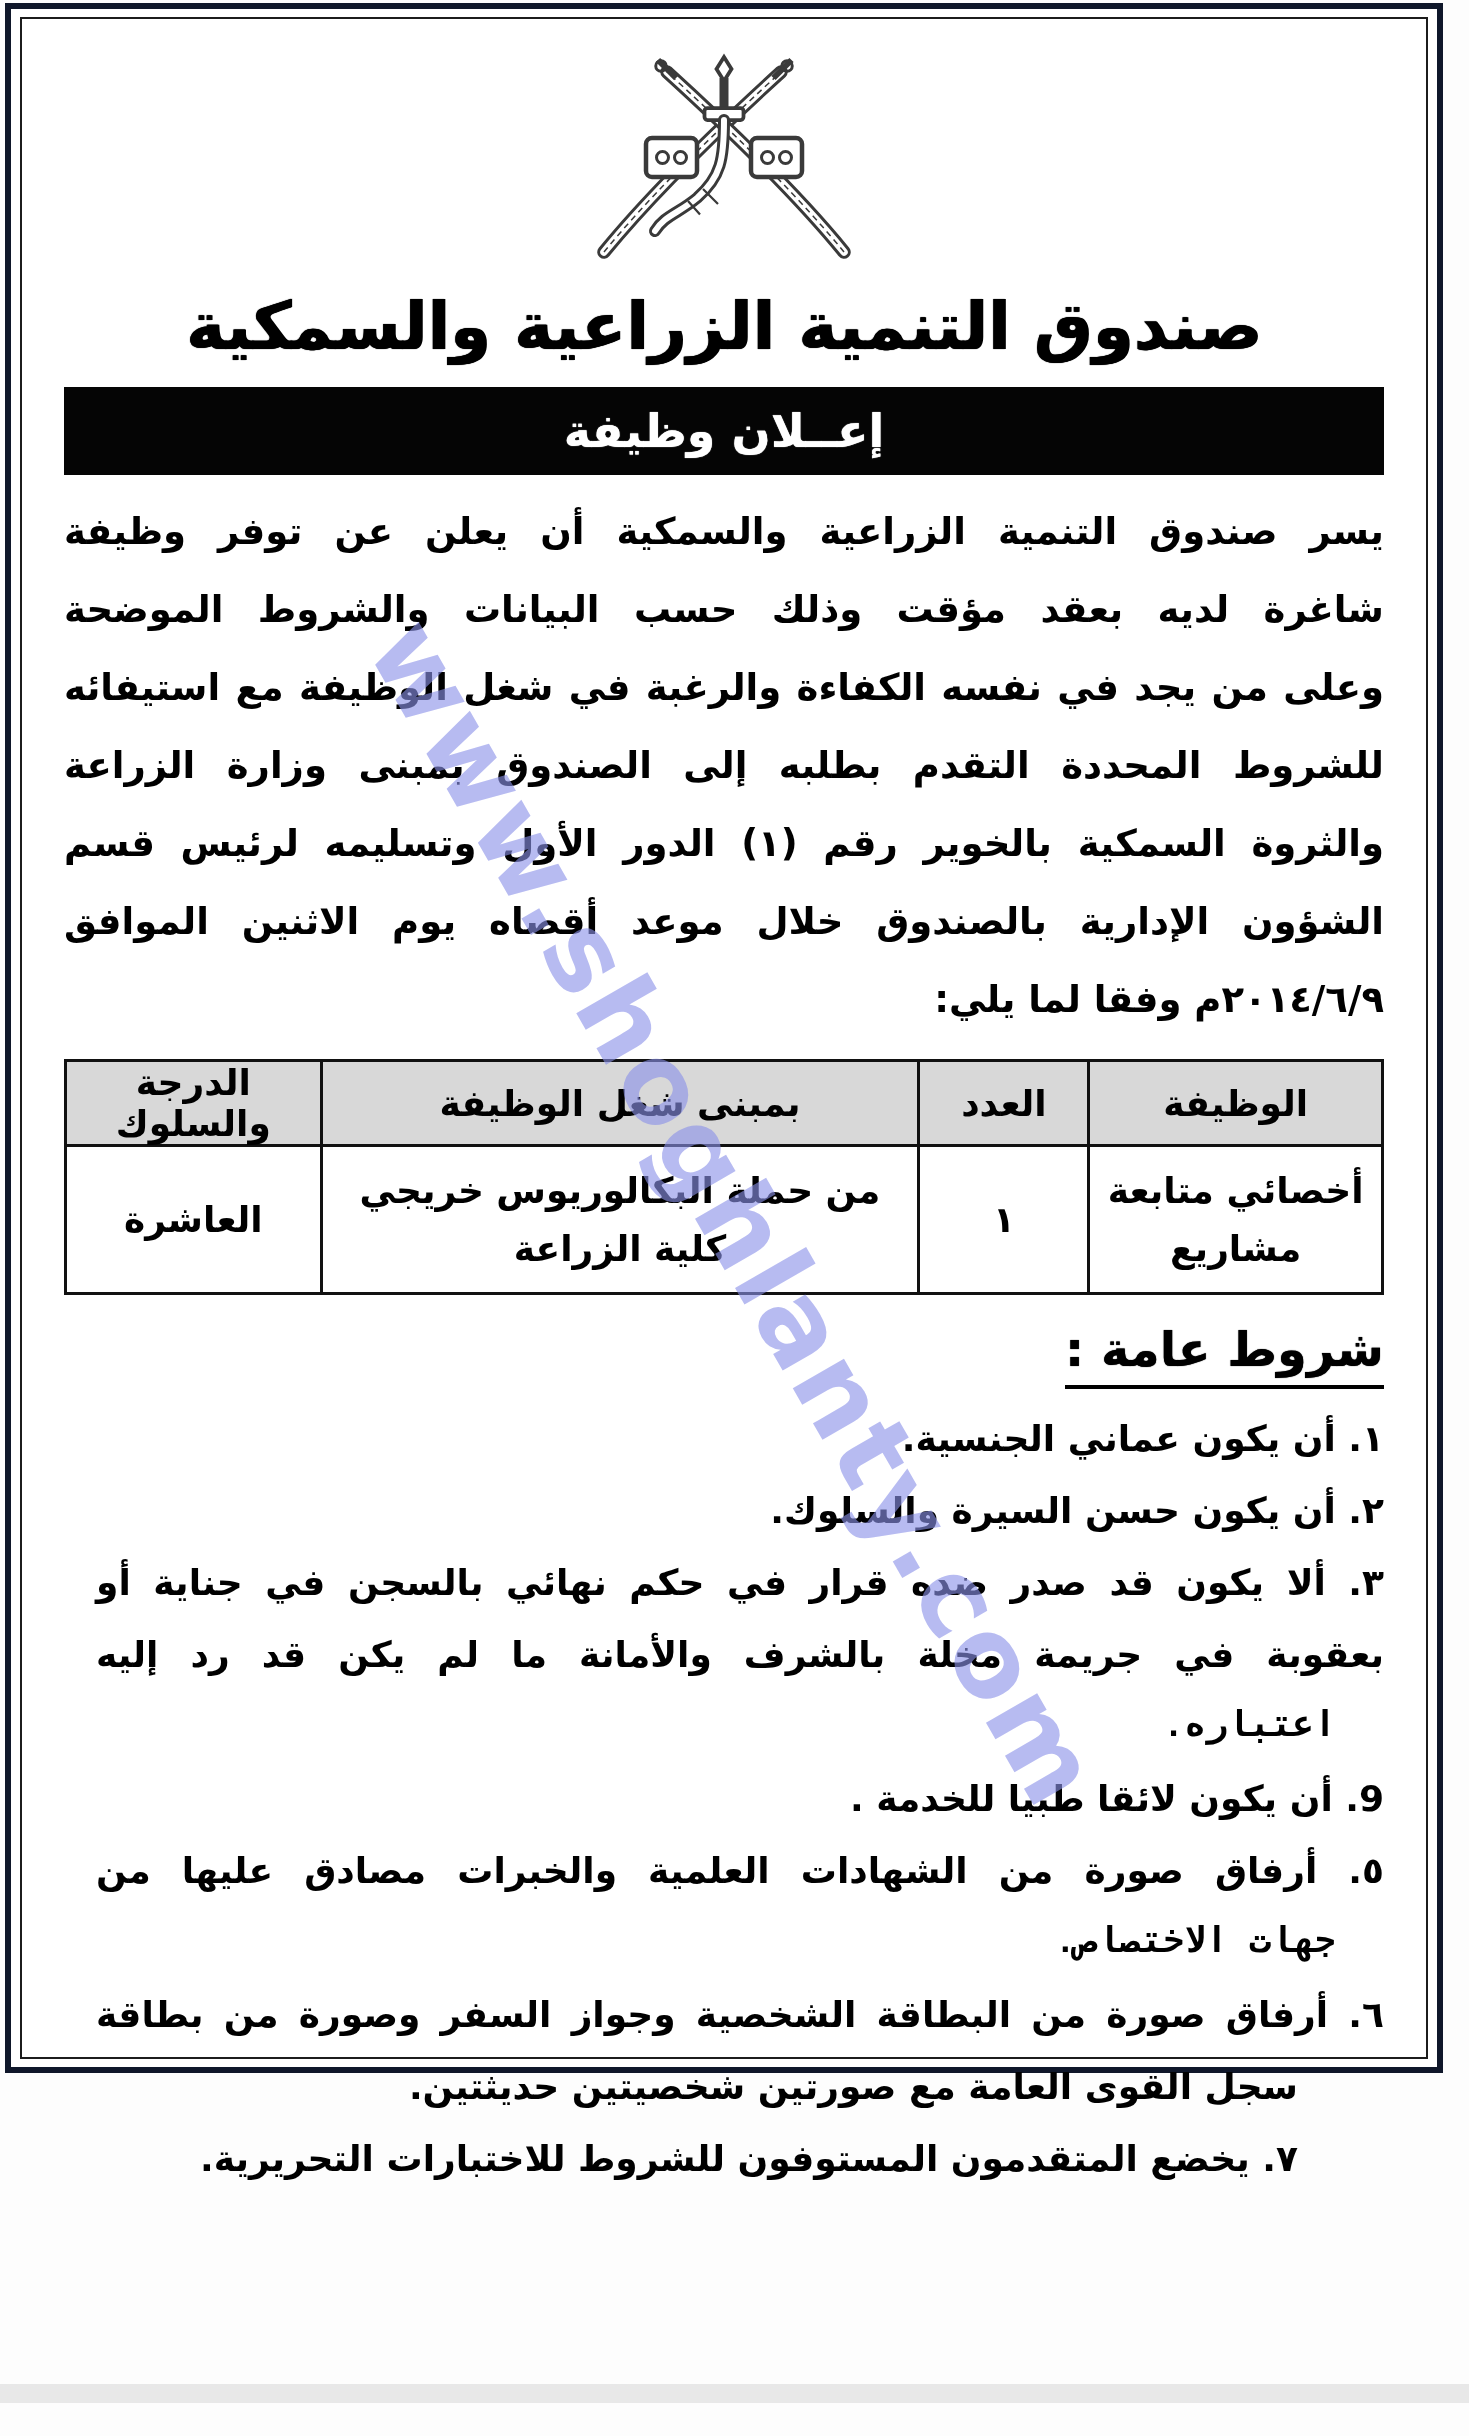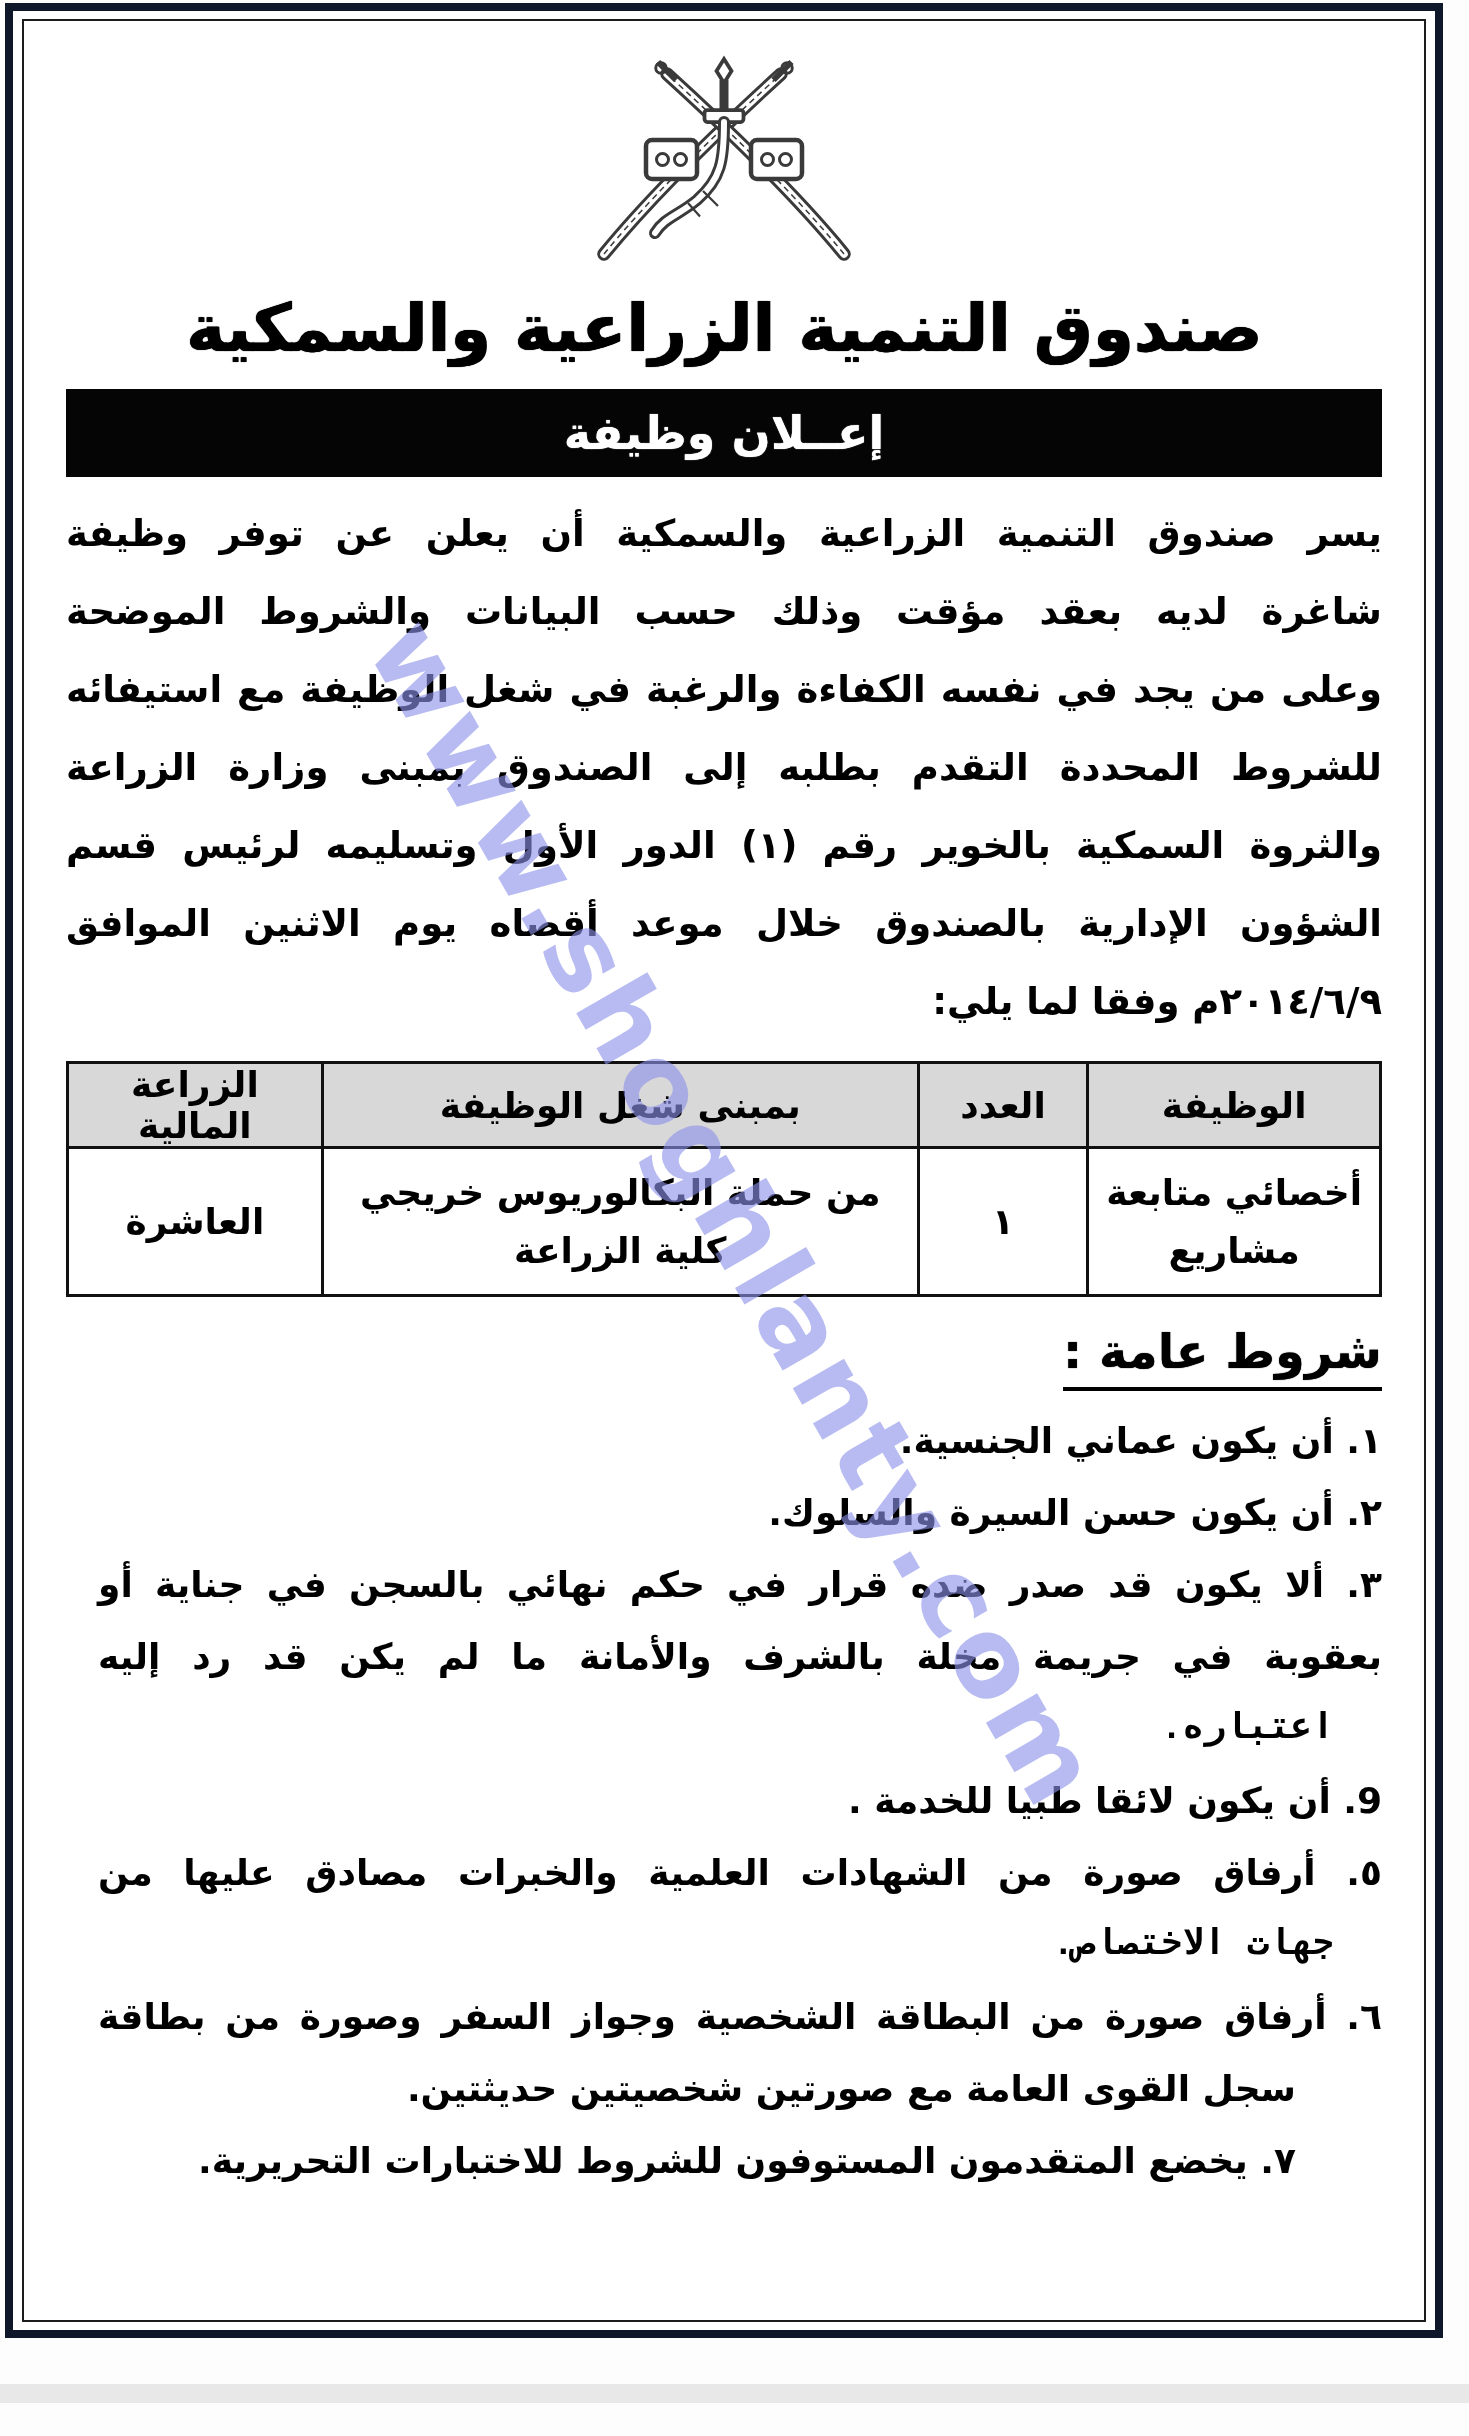--- a/index.html
+++ b/index.html
@@ -1,21 +1,21 @@
 <!DOCTYPE html>
 <html lang="ar"><head>
 <meta charset="utf-8">
 <style>
   * { margin:0; padding:0; box-sizing:border-box; }
   html,body { width:1469px; height:2436px; background:#ffffff; overflow:hidden;
               font-family:"DejaVu Sans", sans-serif; }
   .page { position:relative; width:1469px; height:2436px; background:#fdfdfd; }
 
-  .doc-outer { position:absolute; left:5px; top:3px; width:1438px; height:2335px;
-               border:8px solid #0f172a; background:#fff; }
+  .doc-outer { position:absolute; left:5px; top:3px; width:1438px; height:2070px;
+               border:6px solid #0f172a; background:#fff; }
   .doc-inner { position:absolute; left:9px; top:8px; right:9px; bottom:8px;
                border:2px solid #1c1c1c; }
   .doc-content { position:absolute; inset:0; padding:22px 42px 0 42px; direction:rtl; }
 
   
   .emblem-wrap { text-align:center; margin-top:8px; height:222px; }
   .emblem-wrap svg { height:214px; width:330px; }
 
   .org-title { text-align:center; font-size:66px; font-weight:900; color:#000;
                letter-spacing:-1px; margin-top:6px; height:100px; line-height:100px;
@@ -110,21 +110,21 @@
           <div class="bline fill">الشؤون الإدارية بالصندوق خلال موعد أقصاه يوم الاثنين الموافق</div>
           <div class="bline rightline">٢٠١٤/٦/٩م وفقا لما يلي:</div>
         </div>
 
         <table class="jobs">
           <thead>
             <tr>
               <th class="col-job">الوظيفة</th>
               <th class="col-count">العدد</th>
               <th class="col-req">بمبنى شغل الوظيفة</th>
-              <th class="col-grade">الزراعة المالية</th>
+              <th class="col-grade">الدرجة والسلوك</th>
             </tr>
           </thead>
           <tbody>
             <tr>
               <td>أخصائي متابعة مشاريع</td>
               <td>١</td>
               <td>من حملة البكالوريوس خريجي كلية الزراعة</td>
               <td>العاشرة</td>
             </tr>
           </tbody>

